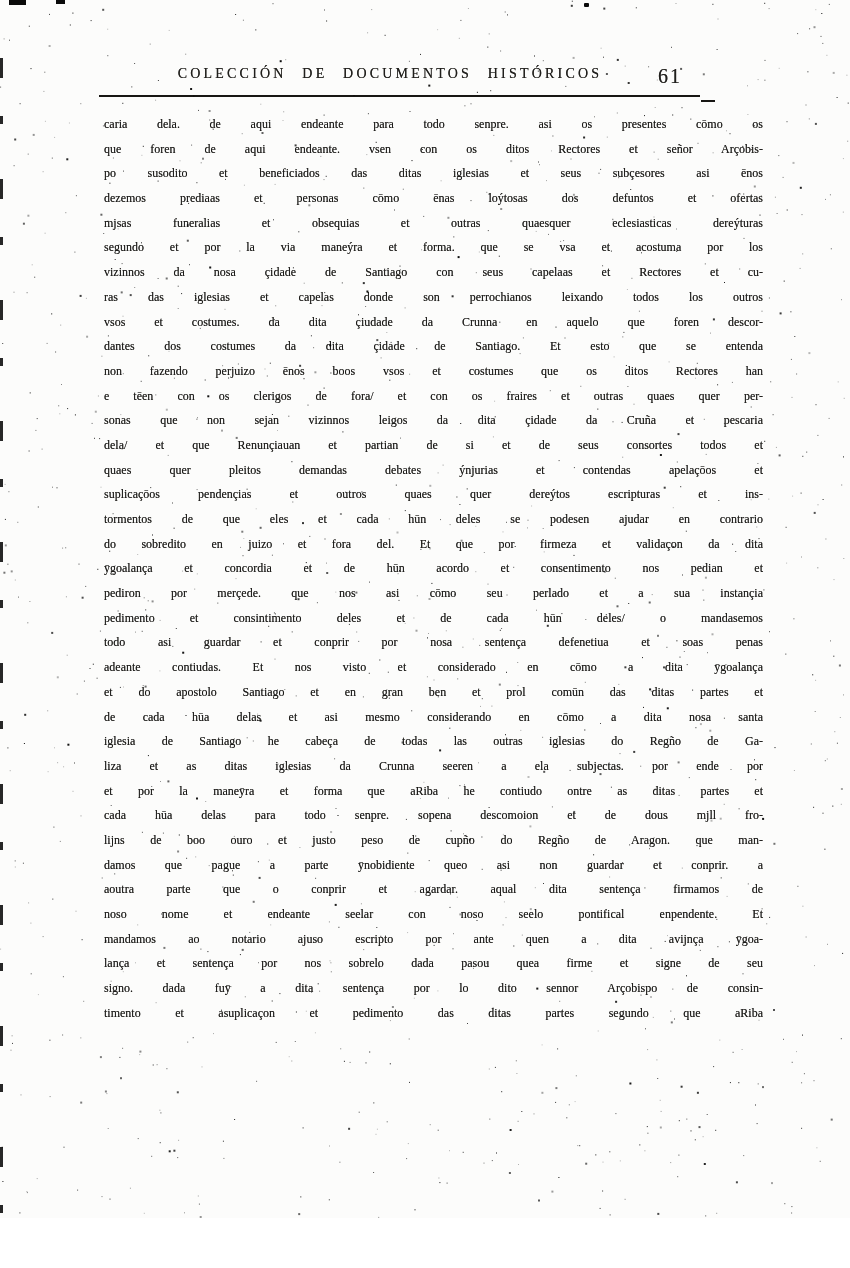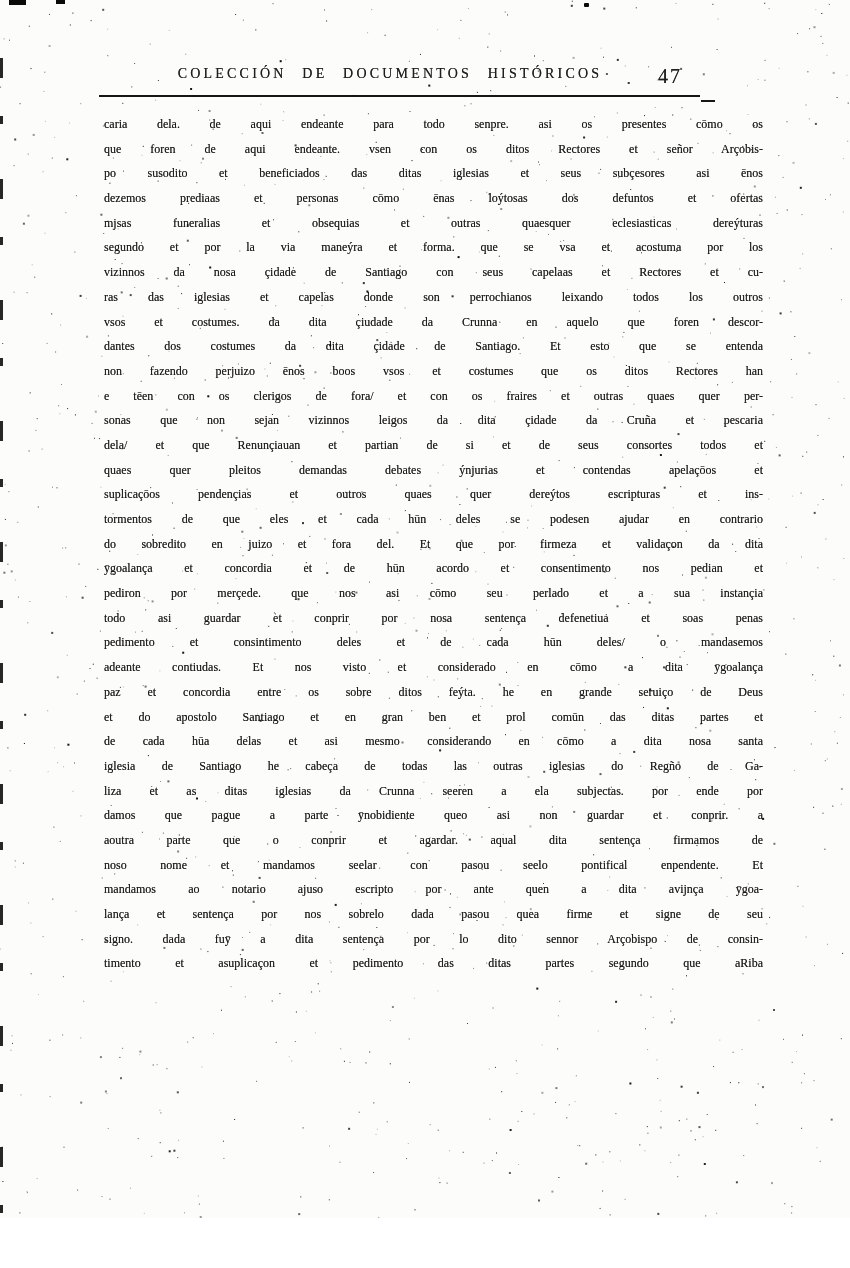--- a/index.html
+++ b/index.html
@@ -50,21 +50,21 @@
     position:absolute; inset:0; width:850px; height:1268px; pointer-events:none;
   }
 </style>
 </head>
 <body>
 
 <div class="page">
 
   <header>
     <div class="running-title">COLECCIÓN DE DOCUMENTOS HISTÓRICOS</div>
-    <div class="page-number">47</div>
+    <div class="page-number">61</div>
     <div class="header-rule"></div>
     <div class="header-rule-dash"></div>
   </header>
 
   <main class="page-text">
       <div class="text-line">caria dela. de aqui endeante para todo senpre. asi os presentes cōmo os</div>
       <div class="text-line">que foren de aqui endeante. vsen con os ditos Rectores et señor Arçobis-</div>
       <div class="text-line">po susodito et beneficiados das ditas iglesias et seus subçesores asi ēnos</div>
       <div class="text-line">dezemos prediaas et personas cōmo ēnas loýtosas dos defuntos et ofertas</div>
       <div class="text-line">mjsas funeralias et obsequias et outras quaesquer eclesiasticas dereýturas</div>
@@ -76,31 +76,33 @@
       <div class="text-line">non fazendo perjuizo ēnos boos vsos et costumes que os ditos Rectores han</div>
       <div class="text-line">e tēen con os clerigos de fora/ et con os fraires et outras quaes quer per-</div>
       <div class="text-line">sonas que non sejan vizinnos leigos da dita çidade da Cruña et pescaria</div>
       <div class="text-line">dela/ et que Renunçiauan et partian de si et de seus consortes todos et</div>
       <div class="text-line">quaes quer pleitos demandas debates ýnjurias et contendas apelaçōos et</div>
       <div class="text-line">suplicaçōos pendençias et outros quaes quer dereýtos escripturas et ins-</div>
       <div class="text-line">tormentos de que eles et cada hūn deles se podesen ajudar en contrario</div>
       <div class="text-line">do sobredito en juizo et fora del. Et que por firmeza et validaçon da dita</div>
       <div class="text-line">ȳgoalança et concordia et de hūn acordo et consentimento nos pedian et</div>
       <div class="text-line">pediron por merçede. que nos asi cōmo seu perlado et a sua instançia</div>
+      <div class="text-line">pedimento et consintimento deles et de cada hūn deles/ o mandasemos</div>
       <div class="text-line">todo asi guardar et conprir por nosa sentença defenetiua et soas penas</div>
-      <div class="text-line">pedimento et consintimento deles et de cada hūn deles/ o mandasemos</div>
       <div class="text-line">adeante contiudas. Et nos visto et considerado en cōmo a dita ȳgoalança</div>
-      <div class="text-line">paz et concordia entre os sobre ditos feýta. he en grande seruiço de Deus</div>
       <div class="text-line">et do apostolo Santiago et en gran ben et prol comūn das ditas partes et</div>
       <div class="text-line">de cada hūa delas et asi mesmo considerando en cōmo a dita nosa santa</div>
       <div class="text-line">iglesia de Santiago he cabeça de todas las outras iglesias do Regño de Ga-</div>
       <div class="text-line">liza et as ditas iglesias da Crunna seeren a ela subjectas. por ende por</div>
+      <div class="text-line">et por la maneȳra et forma que aRiba he contiudo ontre as ditas partes et</div>
+      <div class="text-line">cada hūa delas para todo senpre. sopena descomoion et de dous mjll fro-</div>
+      <div class="text-line">lijns de boo ouro et justo peso de cupño do Regño de Aragon. que man-</div>
       <div class="text-line">damos que pague a parte ȳnobidiente queo asi non guardar et conprir. a</div>
       <div class="text-line">aoutra parte que o conprir et agardar. aqual dita sentença firmamos de</div>
-      <div class="text-line">noso nome et mandamos seelar con pasou seelo pontifical enpendente. Et</div>
+      <div class="text-line">noso nome et endeante seelar con noso seelo pontifical enpendente. Et</div>
       <div class="text-line">mandamos ao notario ajuso escripto por ante quen a dita avijnça ȳgoa-</div>
       <div class="text-line">lança et sentença por nos sobrelo dada pasou quea firme et signe de seu</div>
       <div class="text-line">signo. dada fuȳ a dita sentença por lo dito sennor Arçobispo de consin-</div>
       <div class="text-line">timento et asuplicaçon et pedimento das ditas partes segundo que aRiba</div>
     </main>
 
   <div class="scan-edge-line"></div>
   <div class="corner-mark-a"></div>
   <div class="corner-mark-b"></div>
   <div class="blot-mark"></div>

